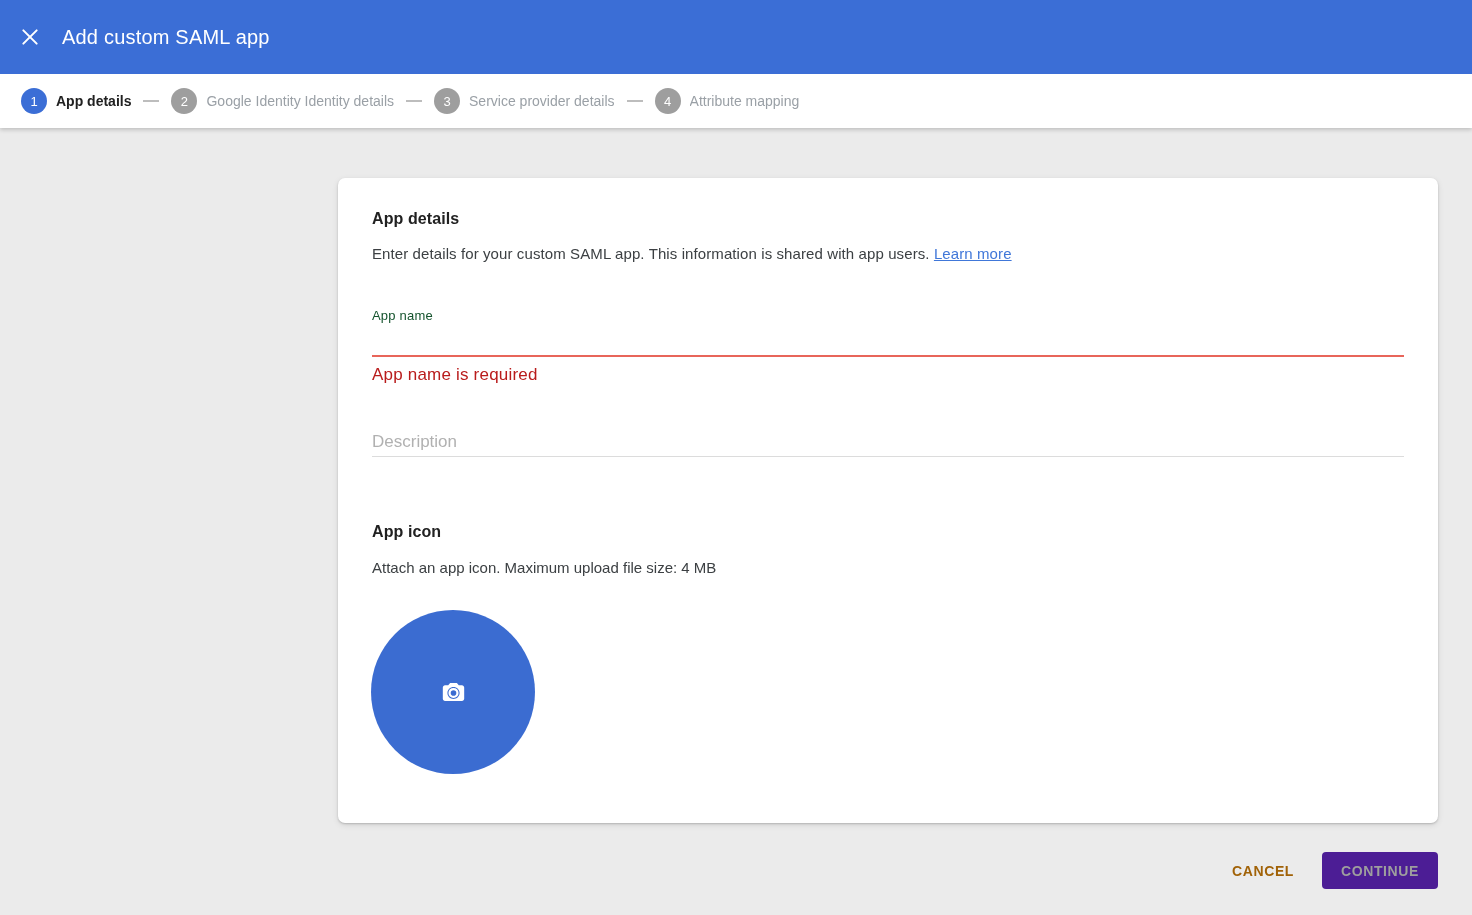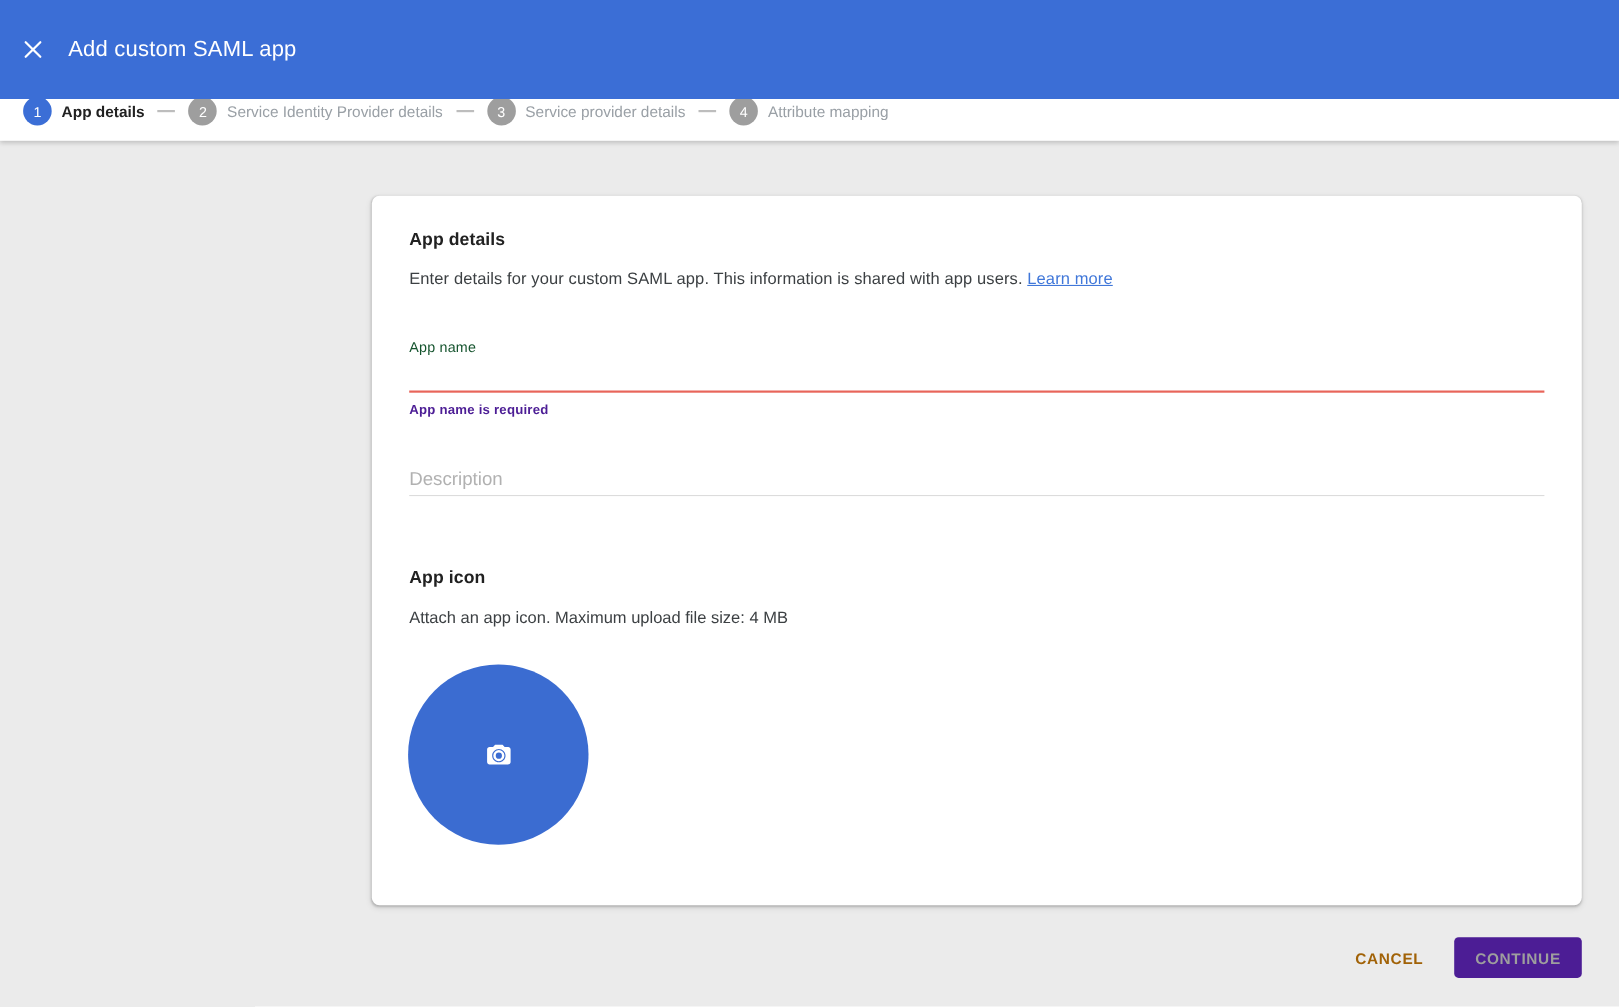--- a/index.html
+++ b/index.html
@@ -7,21 +7,21 @@
   body {
     font-family: "Liberation Sans", "DejaVu Sans", sans-serif;
     background: #ebebeb;
     position: relative;
     overflow: hidden;
     -webkit-font-smoothing: antialiased;
   }
 
   
   .app-bar {
-    position: absolute; top: 0; left: 0; right: 0; height: 90px;
+    position: absolute; top: 0; left: 0; right: 0; height: 74px;
     background: #3b6ed6;
     display: flex; align-items: center;
     color: #fff;
     z-index: 30;
   }
   .close-btn {
     width: 40px; height: 40px; margin-left: 10px;
     display: flex; align-items: center; justify-content: center;
     cursor: pointer; border-radius: 50%;
   }
@@ -82,21 +82,21 @@
   .field { position: relative; }
   .field-appname { margin-top: 46px; }
   .field-label { font-size: 13px; color: #14532d; letter-spacing: .2px; }
   .field-input {
     display: block; width: 100%; border: none; outline: none;
     font-size: 16px; color: #212121; background: transparent;
     height: 30px; margin-top: 2px;
   }
   .field-underline-error { height: 2px; background: #e8655a; width: 100%; }
   .field-error {
-    margin-top: 8px; font-size: 12px; color: #4c1d95; letter-spacing: .2px; font-weight: bold;
+    margin-top: 8px; font-size: 17px; color: #b91c1c; letter-spacing: .2px;
   }
 
   .field-description { margin-top: 43px; }
   .field-input-lg {
     display: block; width: 100%; border: none; outline: none;
     font-size: 17px; color: #212121; background: transparent;
     height: 28px;
   }
   .field-input-lg::placeholder { color: #b1b1b1; opacity: 1; }
   .field-underline { height: 1px; background: #dcdcdc; width: 100%; }
@@ -143,21 +143,21 @@
 </div>
 
 <div class="stepper">
   <div class="step active">
     <div class="step-circle">1</div>
     <div class="step-label">App details</div>
   </div>
   <div class="step-sep"></div>
   <div class="step">
     <div class="step-circle">2</div>
-    <div class="step-label truncate">Service Identity Provider details</div>
+    <div class="step-label truncate">Google Identity Identity details</div>
   </div>
   <div class="step-sep"></div>
   <div class="step">
     <div class="step-circle">3</div>
     <div class="step-label">Service provider details</div>
   </div>
   <div class="step-sep"></div>
   <div class="step">
     <div class="step-circle">4</div>
     <div class="step-label">Attribute mapping</div>

